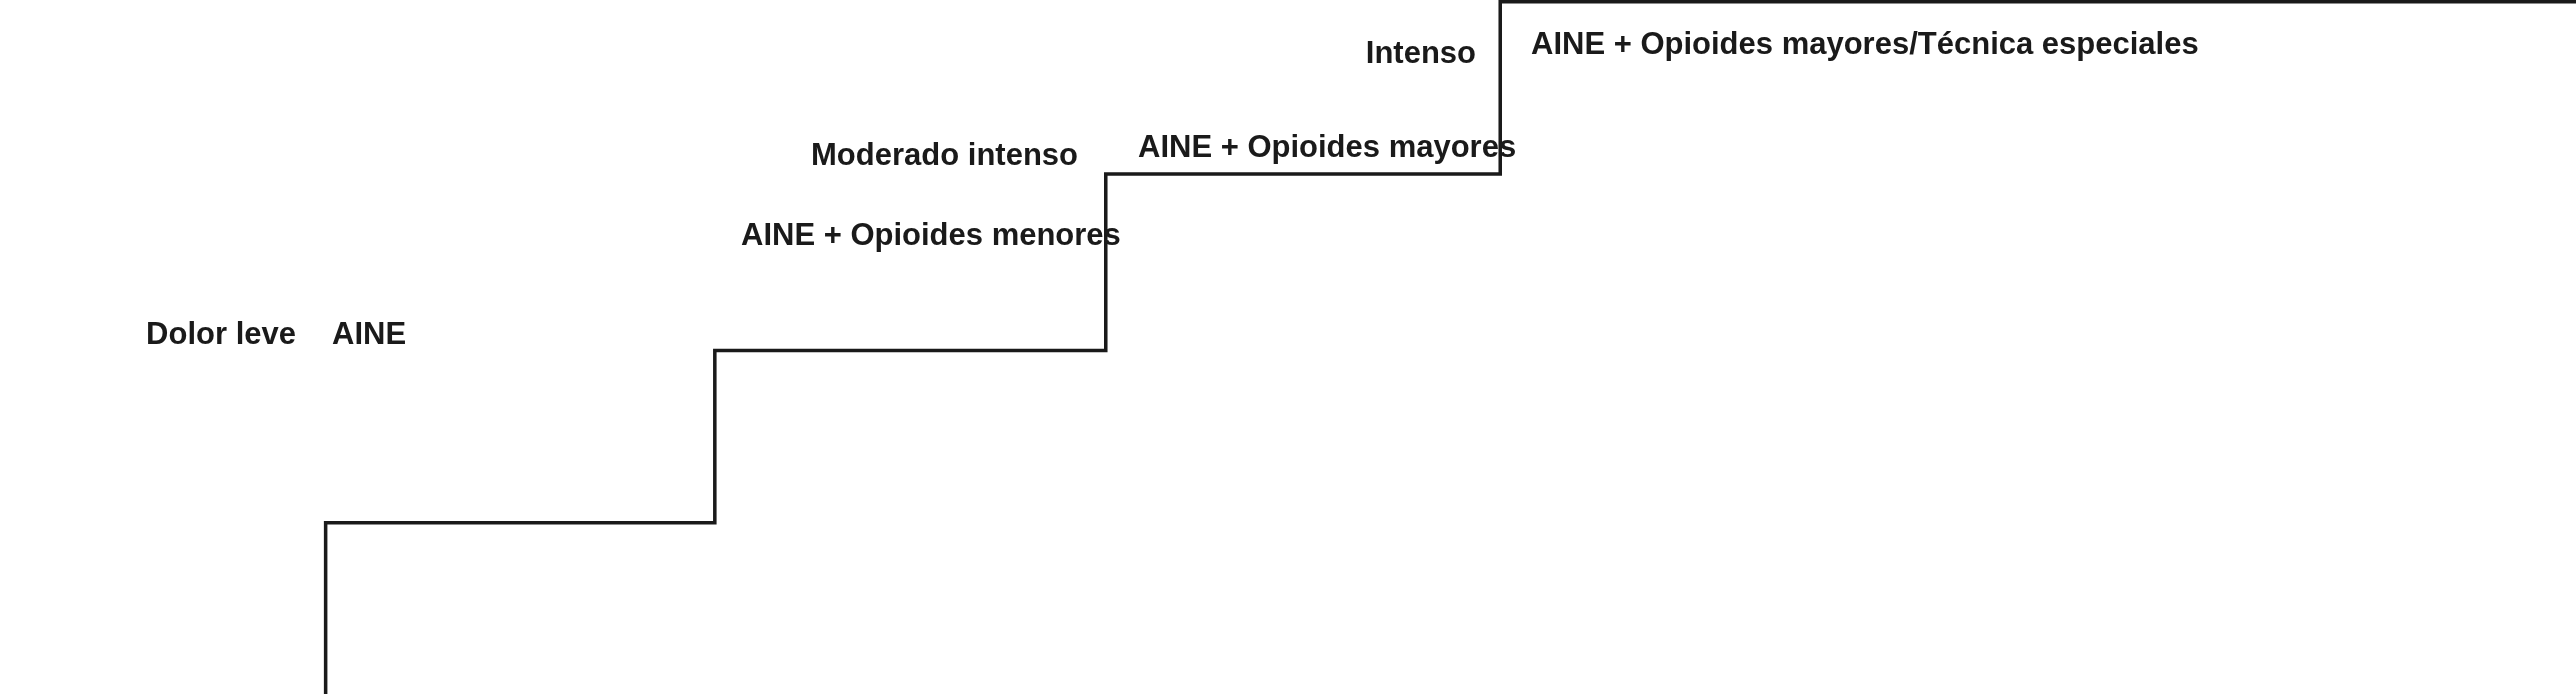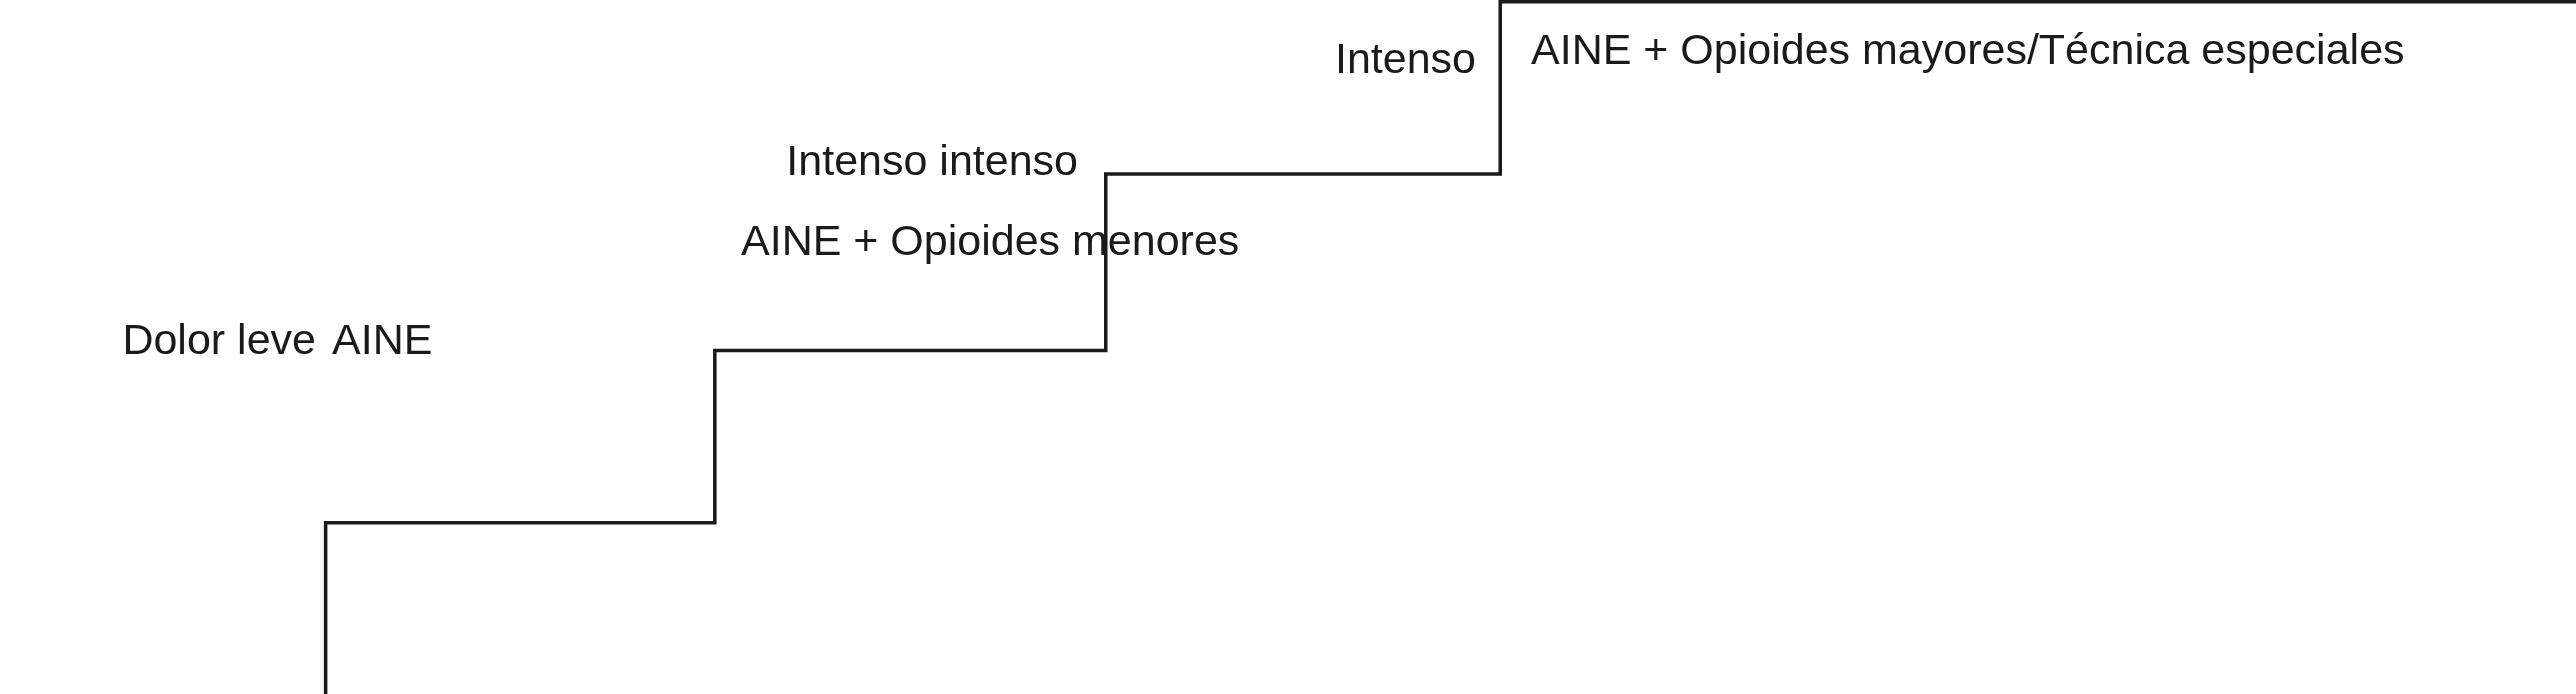--- a/index.html
+++ b/index.html
@@ -24,30 +24,30 @@
     left: 0;
     top: 0;
     width: 2576px;
     height: 695px;
     display: block;
   }
   .lbl {
     position: absolute;
     white-space: nowrap;
     font-family: "Liberation Sans", sans-serif;
-    font-size: 43px;
+    font-size: 31px;
     line-height: 1.0;
     color: #1a1a1a;
-    font-weight: 400;
+    font-weight: 700;
   }
   
   .lbl.sev { transform: translateX(-100%); }
 
   
-  .sev-1  { left: 316px;  top: 318px; }
+  .sev-1  { left: 296px;  top: 318px; }
   .trt-1  { left: 332px;  top: 318px; }
 
   .sev-2  { left: 688px;  top: 228px; }
   .trt-2  { left: 741px;  top: 219px; text-align: center; }
 
   .sev-3  { left: 1078px; top: 139px; }
   .trt-3  { left: 1138px; top: 131px; }
 
   .sev-4  { left: 1476px; top: 37px;  }
   .trt-4  { left: 1531px; top: 28px;  }
@@ -59,19 +59,20 @@
 
   <svg id="ladder-svg" viewBox="0 0 2919 787" preserveAspectRatio="none">
     <polyline fill="none" stroke="#1a1a1a" stroke-width="4" stroke-linejoin="miter" stroke-linecap="butt" points="369,787 369,592 810,592 810,397 1253,397 1253,197 1700,197 1700,2 2919,2"></polyline>
   </svg>
 
   <div class="lbl sev sev-1">Dolor leve</div>
   <div class="lbl trt trt-1">AINE</div>
 
   <div class="lbl trt trt-2">AINE + Opioides menores</div>
 
-  <div class="lbl sev sev-3">Intenso intenso</div>
+  <div class="lbl sev sev-3">Moderado intenso</div>
+  <div class="lbl trt trt-3">AINE + Opioides mayores</div>
 
   <div class="lbl sev sev-4">Intenso</div>
   <div class="lbl trt trt-4">AINE + Opioides mayores/Técnica especiales</div>
 
 </div>
 
 
 </body></html>

